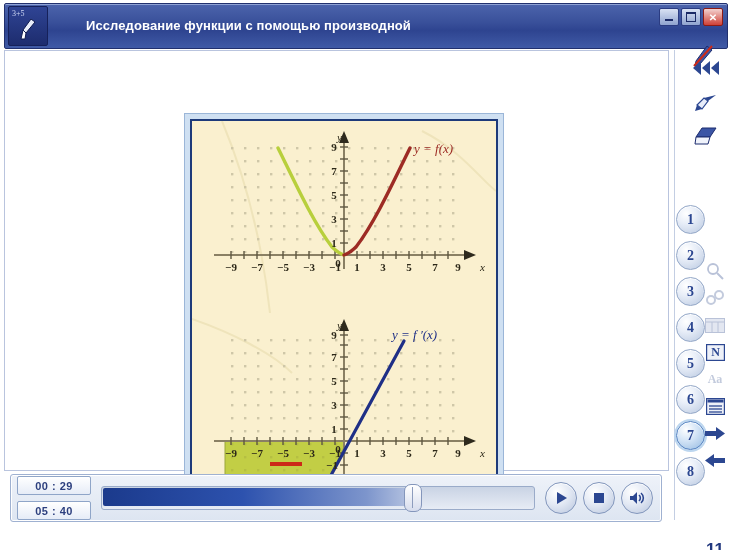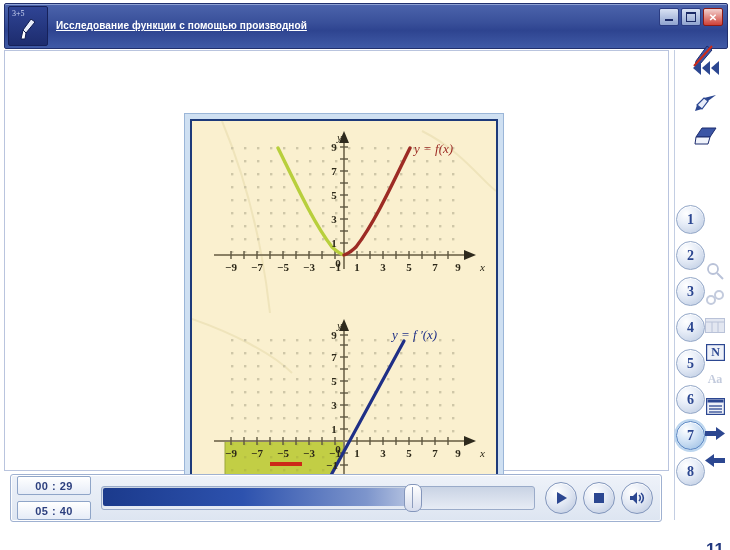--- a/index.html
+++ b/index.html
@@ -9,41 +9,41 @@
     background:#ffffff;
   }
   #app{position:relative;width:730px;height:550px;background:#ffffff;}
 
   
   .titlebar{
     position:absolute;left:4px;top:3px;width:722px;height:44px;
     background:linear-gradient(to bottom,#4c64ac 0%,#39509a 42%,#2e4490 60%,#405aa6 100%);
     border:1px solid #21306e;border-radius:2px;
     box-shadow:inset 0 1px 0 #8fa2d4;
-    display:flex;align-items:stretch;
+    display:flex;align-items:stretch;gap:30px;
   }
   .app-icon{
     width:38px;height:38px;margin:2px 4px 0 3px;flex:0 0 auto;
     background:linear-gradient(to bottom,#2f4494,#1d2c6e);
     border:1px solid #16215a;border-radius:2px;position:relative;
   }
   .app-icon .formula{
     position:absolute;left:3px;top:2px;font-size:8px;color:#cfd8f5;
     font-family:"Liberation Serif",serif;letter-spacing:0px;
   }
   .app-icon .brush{
     position:absolute;left:9px;top:12px;width:19px;height:22px;
   }
   .title-texts{
     flex:1 1 auto;display:flex;flex-direction:column;justify-content:center;
     padding-left:4px;overflow:hidden;
   }
   .title-line1{
-    color:#ffffff;font-size:10px;font-weight:bold;line-height:16px;
-    white-space:nowrap;letter-spacing:.1px;text-decoration:underline;
+    color:#ffffff;font-size:13px;font-weight:bold;line-height:16px;
+    white-space:nowrap;letter-spacing:.1px;
   }
   .title-line2{
     color:#ffffff;font-size:15px;font-weight:bold;line-height:19px;
     white-space:nowrap;letter-spacing:.1px;
   }
   .wincontrols{display:flex;align-items:flex-start;gap:2px;padding:4px 4px 0 0;}
   .winbtn{
     width:18px;height:16px;border:1px solid #2b3c82;border-radius:2px;
     background:linear-gradient(to bottom,#d9e2f4,#8fa3cf);
     display:flex;align-items:center;justify-content:center;

